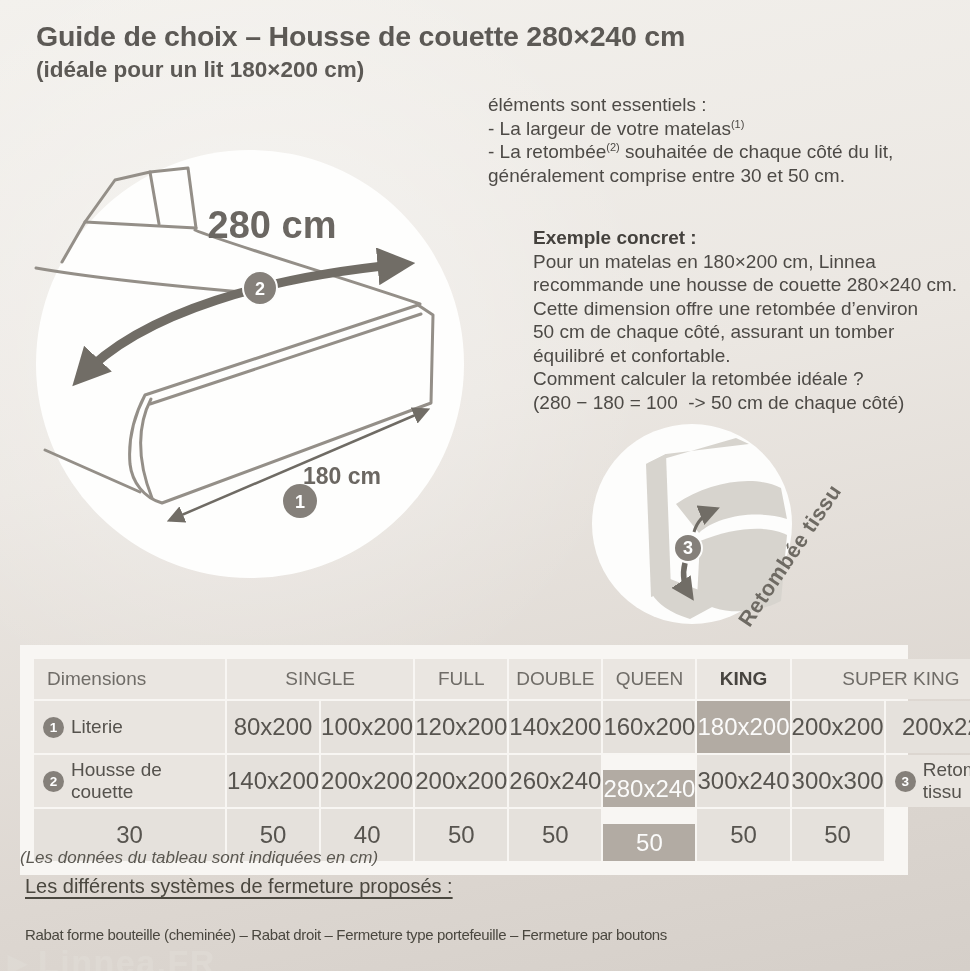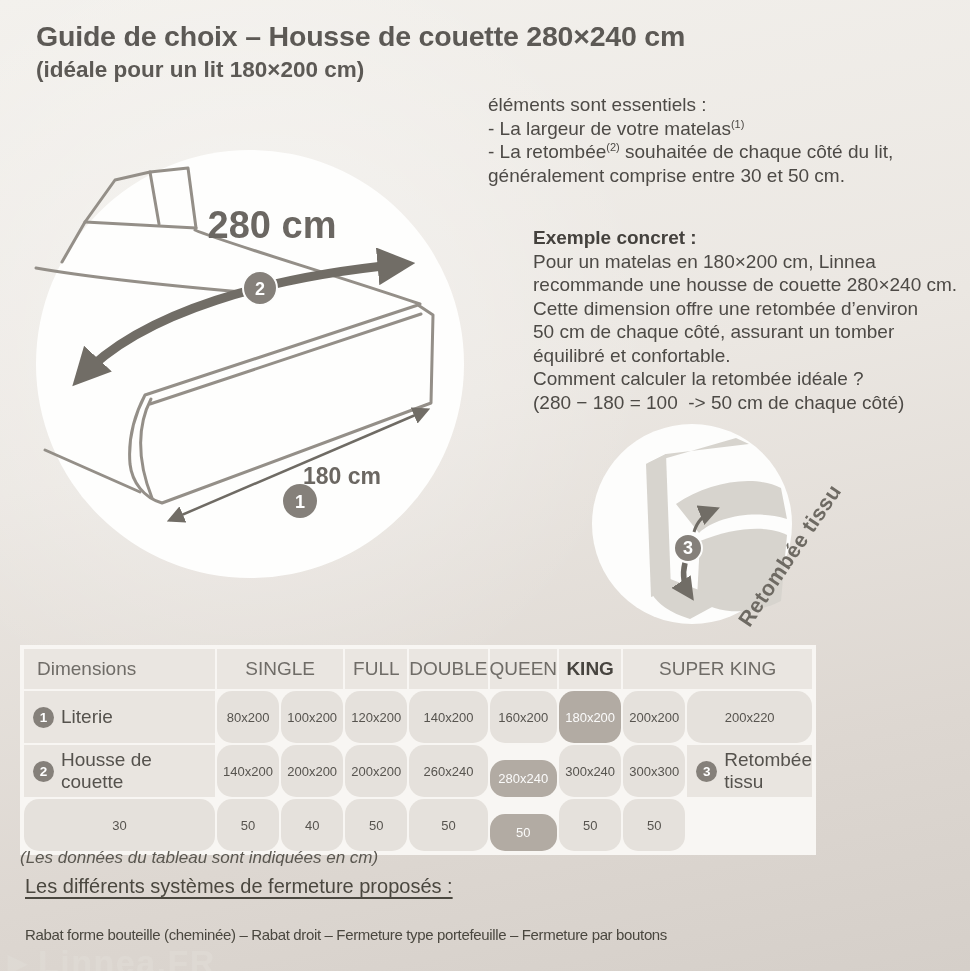--- a/index.html
+++ b/index.html
@@ -26,30 +26,30 @@
   .bedfill{fill:#fefefd;}
   .arrow-thick{stroke:var(--diagram-accent,#716d66);stroke-width:9;fill:none;}
   .arrow-thin{stroke:#6f6b64;stroke-width:2.5;fill:none;}
   .arrow-med{stroke:#6f6b64;fill:none;}
   .ah{fill:var(--diagram-accent,#716d66);}
   .badge-c{fill:var(--badge,#85807a);}
   .badge-t{fill:#ffffff;font-weight:700;font-size:18px;text-anchor:middle;font-family:"Liberation Sans",sans-serif;}
   .dim-label{fill:#6b6762;font-weight:700;text-anchor:middle;font-family:"Liberation Sans",sans-serif;}
   .blob{fill:#d7d4ce;}
   
-  .gtable{position:absolute;left:20px;top:645px;width:796px;box-sizing:border-box;
+  .gtable{position:absolute;left:20px;top:645px;width:888px;box-sizing:border-box;
     display:grid;grid-template-columns:191px repeat(8,1fr);grid-template-rows:40px 52px 52px 52px;
-    gap:2px;padding:4px;background:#f8f6f3;}
+    gap:2px;padding:14px;background:#f8f6f3;}
   .th,.tl,.td{display:flex;align-items:center;justify-content:center;}
   .th{background:#eae6e1;color:#6f6c67;font-size:19px;}
   .c-dims{justify-content:flex-start;padding-left:13px;}
   .th-king{font-weight:700;color:#47443f;}
   .span2{grid-column:span 2;}
   .tl{background:#e9e5e0;justify-content:flex-start;padding-left:9px;font-size:19px;color:#55524d;gap:7px;}
-  .td{background:#e5e1dc;font-size:13px;color:#57544f;border-radius:15px;}
+  .td{background:#e5e1dc;font-size:24px;color:#57544f;}
   .td.hl{background:var(--highlight-cell,#b2aba3);color:rgba(255,255,255,0.95);}
   .td.hl.b{font-weight:400;margin-top:15px;}
   .badge{width:21px;height:21px;border-radius:50%;background:var(--badge,#85807a);color:#fff;
     font-size:13.5px;font-weight:700;display:inline-flex;align-items:center;justify-content:center;flex:0 0 auto;}
   .note{position:absolute;left:20px;top:848px;width:928px;text-align:left;font-style:italic;
     font-size:17px;color:#5a5750;}
   
   .closures-hd{position:absolute;left:25px;top:875px;font-size:20px;color:#4a473f;
     text-decoration:underline;text-underline-offset:4px;text-align:right;}
   .closures-list{position:absolute;left:25px;top:926px;font-size:15px;color:#4a473f;

